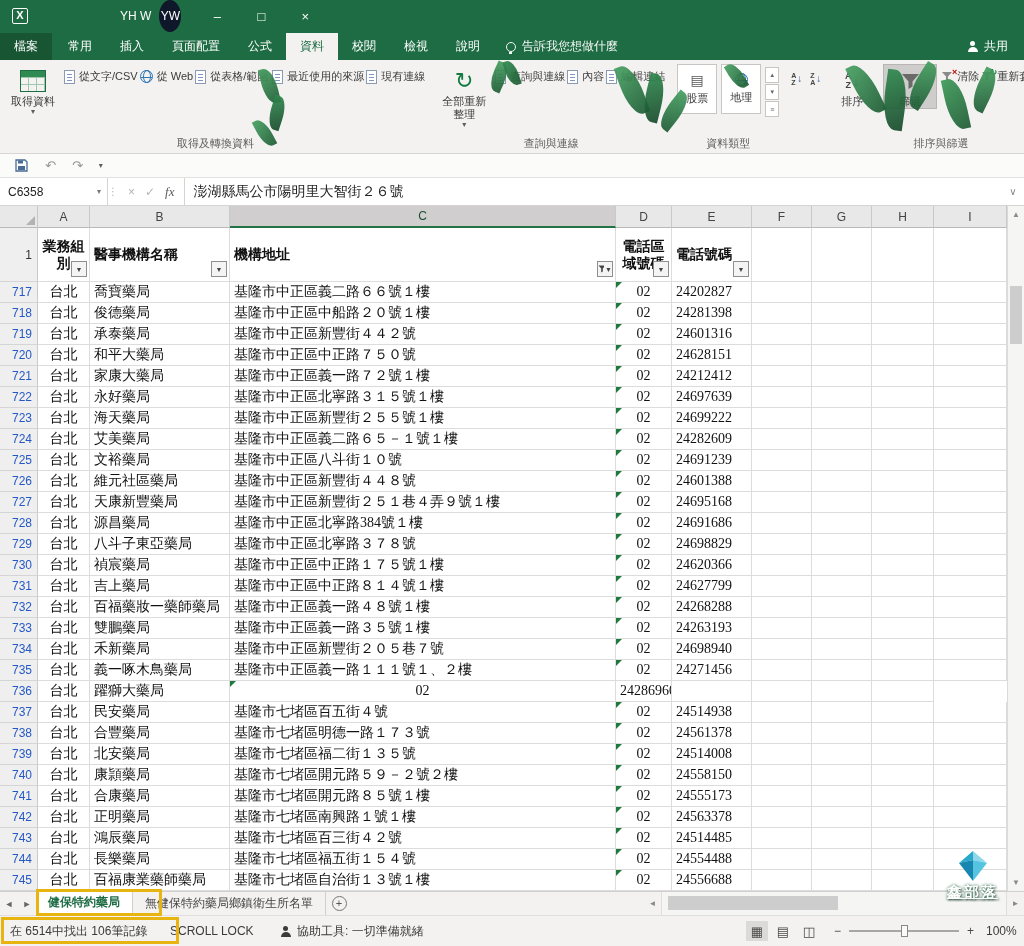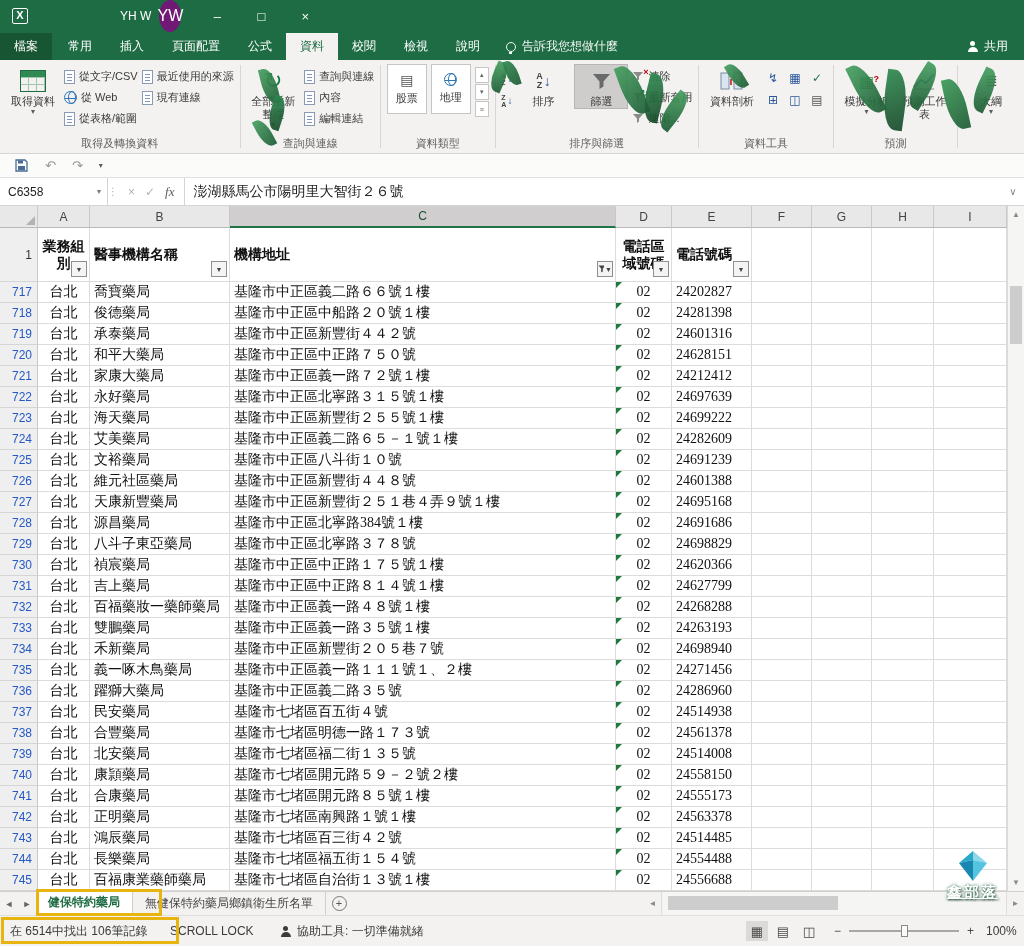--- a/index.html
+++ b/index.html
@@ -8,21 +8,21 @@
   #app{position:relative;width:1024px;height:946px;display:flex;flex-direction:column;}
 
   
   #titlebar{flex:0 0 32px;background:#1e6c43;color:#fff;display:flex;align-items:center;font-size:12px;}
   .tb-left{display:flex;align-items:center;gap:10px;padding-left:12px;width:120px;}
   .xl-icon{width:16px;height:16px;border:1.5px solid #fff;border-radius:2px;position:relative;}
   .xl-icon::before{content:"X";position:absolute;left:0;right:0;top:0;bottom:0;color:#fff;font-size:11px;font-weight:bold;text-align:center;line-height:13px;}
   .tb-title{flex:1;text-align:center;white-space:nowrap;overflow:hidden;}
   .tb-right{display:flex;align-items:center;}
   .tb-user{margin-right:8px;white-space:nowrap;}
-  .avatar{width:22px;height:32px;border-radius:50%;background:#701a75;color:#fff;font-size:16px;
+  .avatar{width:22px;height:32px;border-radius:50%;background:#0f172a;color:#fff;font-size:12px;
     display:flex;align-items:center;justify-content:center;margin-right:14px;}
   .winbtn{width:44px;height:32px;display:flex;align-items:center;justify-content:center;font-size:13px;color:#fff;}
 
   
   #ribbontabs{flex:0 0 28px;background:#1e6c43;display:flex;align-items:flex-end;color:#fff;font-size:12px;}
   .rtab{padding:5px 14px;cursor:default;white-space:nowrap;}
   .rtab.file{background:#17553316;background:#175533;margin-right:2px;}
   .rtab.active{background:#f3f2f1;color:#1e6c43;}
   .tellme{display:flex;align-items:center;gap:6px;padding:5px 12px;opacity:.95;}
   .bulb{width:10px;height:10px;border:1.4px solid #fff;border-radius:50%;position:relative;}
@@ -38,21 +38,21 @@
   #ribbon{flex:0 0 94px;background:#f3f2f1;border-bottom:1px solid #d8d6d4;display:flex;align-items:stretch;position:relative;}
   .rgroup{position:relative;padding:4px 6px 18px 6px;display:flex;flex-direction:column;}
   .rgrow{display:flex;align-items:flex-start;gap:4px;height:100%;}
   .rgroup-label{position:absolute;left:0;right:0;bottom:2px;text-align:center;font-size:11px;color:#5f5d5b;white-space:nowrap;}
   .rsep{width:1px;background:#d8d6d4;margin:5px 0;}
   .bigbtn{display:flex;flex-direction:column;align-items:center;width:54px;font-size:11px;color:#3b3b3b;
     text-align:center;line-height:13px;padding-top:2px;border:1px solid transparent;}
   .bigbtn .bicon{height:28px;display:flex;align-items:center;justify-content:center;}
   .bigbtn .caret{font-size:8px;color:#5f5d5b;line-height:8px;}
   .bigbtn.active{background:#cfcdcb;border-color:#b8b6b4;justify-content:flex-end;}
-  .vcol{display:flex;flex-direction:column;gap:2px;padding-top:3px;}
+  .vcol{display:flex;flex-direction:row;gap:2px;padding-top:3px;}
   .smbtn{display:flex;align-items:center;gap:4px;font-size:11px;color:#3b3b3b;height:19px;white-space:nowrap;}
   .glyph{font-size:14px;line-height:14px;}
   .mini-doc{width:11px;height:14px;border:1px solid #8a9ab0;background:#fff;position:relative;flex:0 0 11px;}
   .mini-doc::after{content:"";position:absolute;left:2px;top:3px;width:5px;height:7px;
     background:repeating-linear-gradient(to bottom,#7f96c2 0 1px,transparent 1px 3px);}
   .mini-globe{width:13px;height:13px;border-radius:50%;border:1.2px solid #2e75b6;position:relative;flex:0 0 13px;}
   .mini-globe::before{content:"";position:absolute;left:0;right:0;top:50%;height:1px;background:#2e75b6;}
   .mini-globe::after{content:"";position:absolute;left:50%;top:-1px;bottom:-1px;width:6px;margin-left:-3px;border-radius:50%;border:1px solid #2e75b6;}
   .big-table{width:26px;height:22px;border:1px solid #1f6e43;background:
     linear-gradient(#2f8a53 0 6px,rgba(0,0,0,0) 6px),
@@ -793,21 +793,20 @@
     <div class="cell">24271456</div>
     <div class="cell"></div>
     <div class="cell"></div>
     <div class="cell"></div>
     <div class="cell"></div>
   </div>
         <div class="grid-row data-row">
     <div class="rownum">736</div>
     <div class="cell ctr">台北</div>
     <div class="cell">躍獅大藥局</div>
-    <div class="cell">基隆市中正區義二路３５號</div>
     <div class="cell ctr">
       <span class="tri"></span>
       <span>02</span>
     </div>
     <div class="cell">24286960</div>
     <div class="cell"></div>
     <div class="cell"></div>
     <div class="cell"></div>
     <div class="cell"></div>
   </div>

